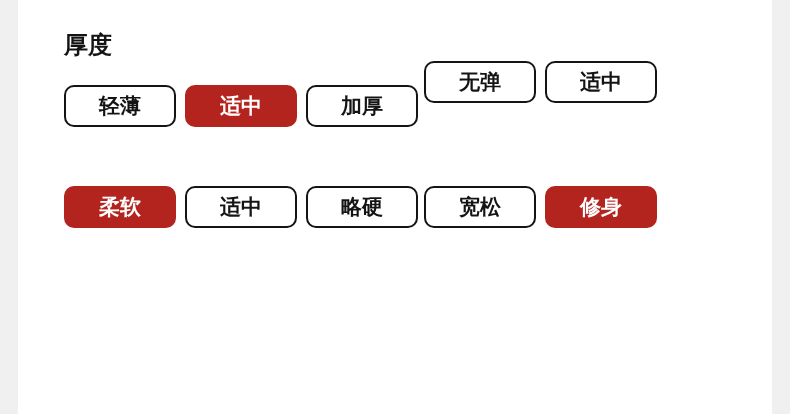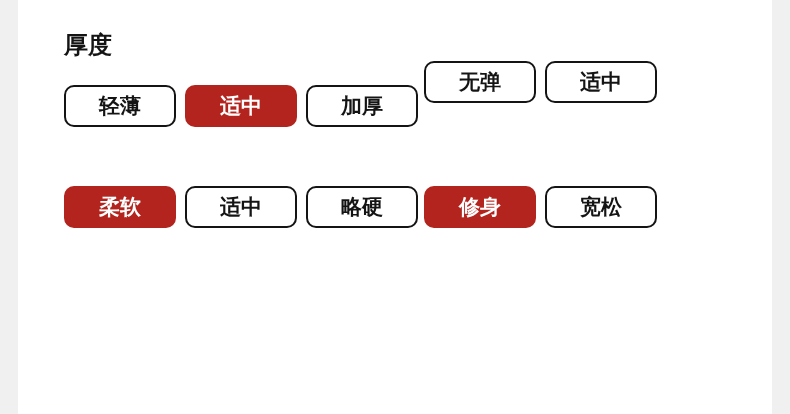--- a/index.html
+++ b/index.html
@@ -91,18 +91,18 @@
   <div class="attr-section">
     <div class="attr-options">
       <button class="opt selected">柔软</button>
       <button class="opt">适中</button>
       <button class="opt">略硬</button>
     </div>
   </div>
 
   <div class="attr-section">
     <div class="attr-options">
+      <button class="opt">宽松</button>
       <button class="opt selected">修身</button>
-      <button class="opt">宽松</button>
     </div>
   </div>
 
 </div>
 
 </body></html>

